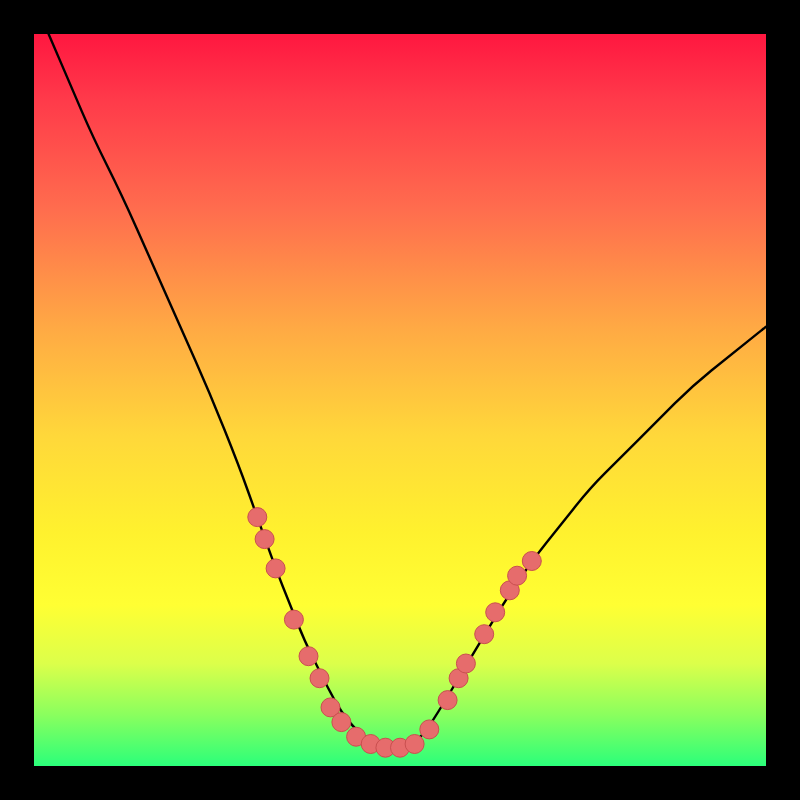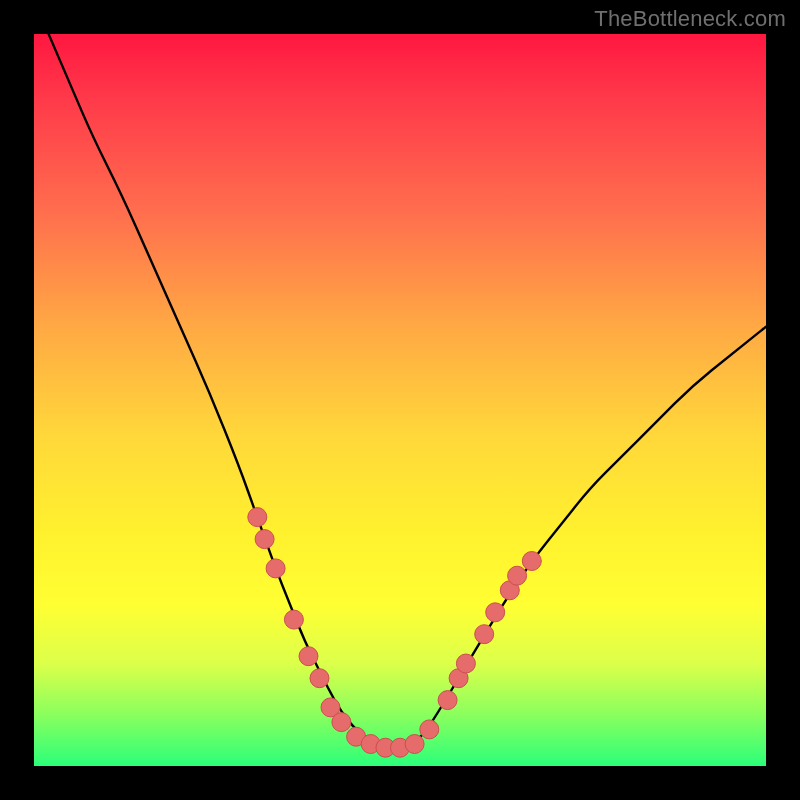--- a/index.html
+++ b/index.html
@@ -82,14 +82,13 @@
           <circle cx="424.6" cy="644.2" r="9.5" fill="#e66c6c" stroke="#c94f4f" stroke-width="1"></circle>
           <circle cx="431.9" cy="629.5" r="9.5" fill="#e66c6c" stroke="#c94f4f" stroke-width="1"></circle>
           <circle cx="450.2" cy="600.2" r="9.5" fill="#e66c6c" stroke="#c94f4f" stroke-width="1"></circle>
           <circle cx="461.2" cy="578.3" r="9.5" fill="#e66c6c" stroke="#c94f4f" stroke-width="1"></circle>
           <circle cx="475.8" cy="556.3" r="9.5" fill="#e66c6c" stroke="#c94f4f" stroke-width="1"></circle>
           <circle cx="483.1" cy="541.7" r="9.5" fill="#e66c6c" stroke="#c94f4f" stroke-width="1"></circle>
           <circle cx="497.8" cy="527.0" r="9.5" fill="#e66c6c" stroke="#c94f4f" stroke-width="1"></circle>
         </g>
     </svg>
   </div>
-  <div class="watermark">TheBottleneck.com</div>
 </div>
 
 </body></html>

